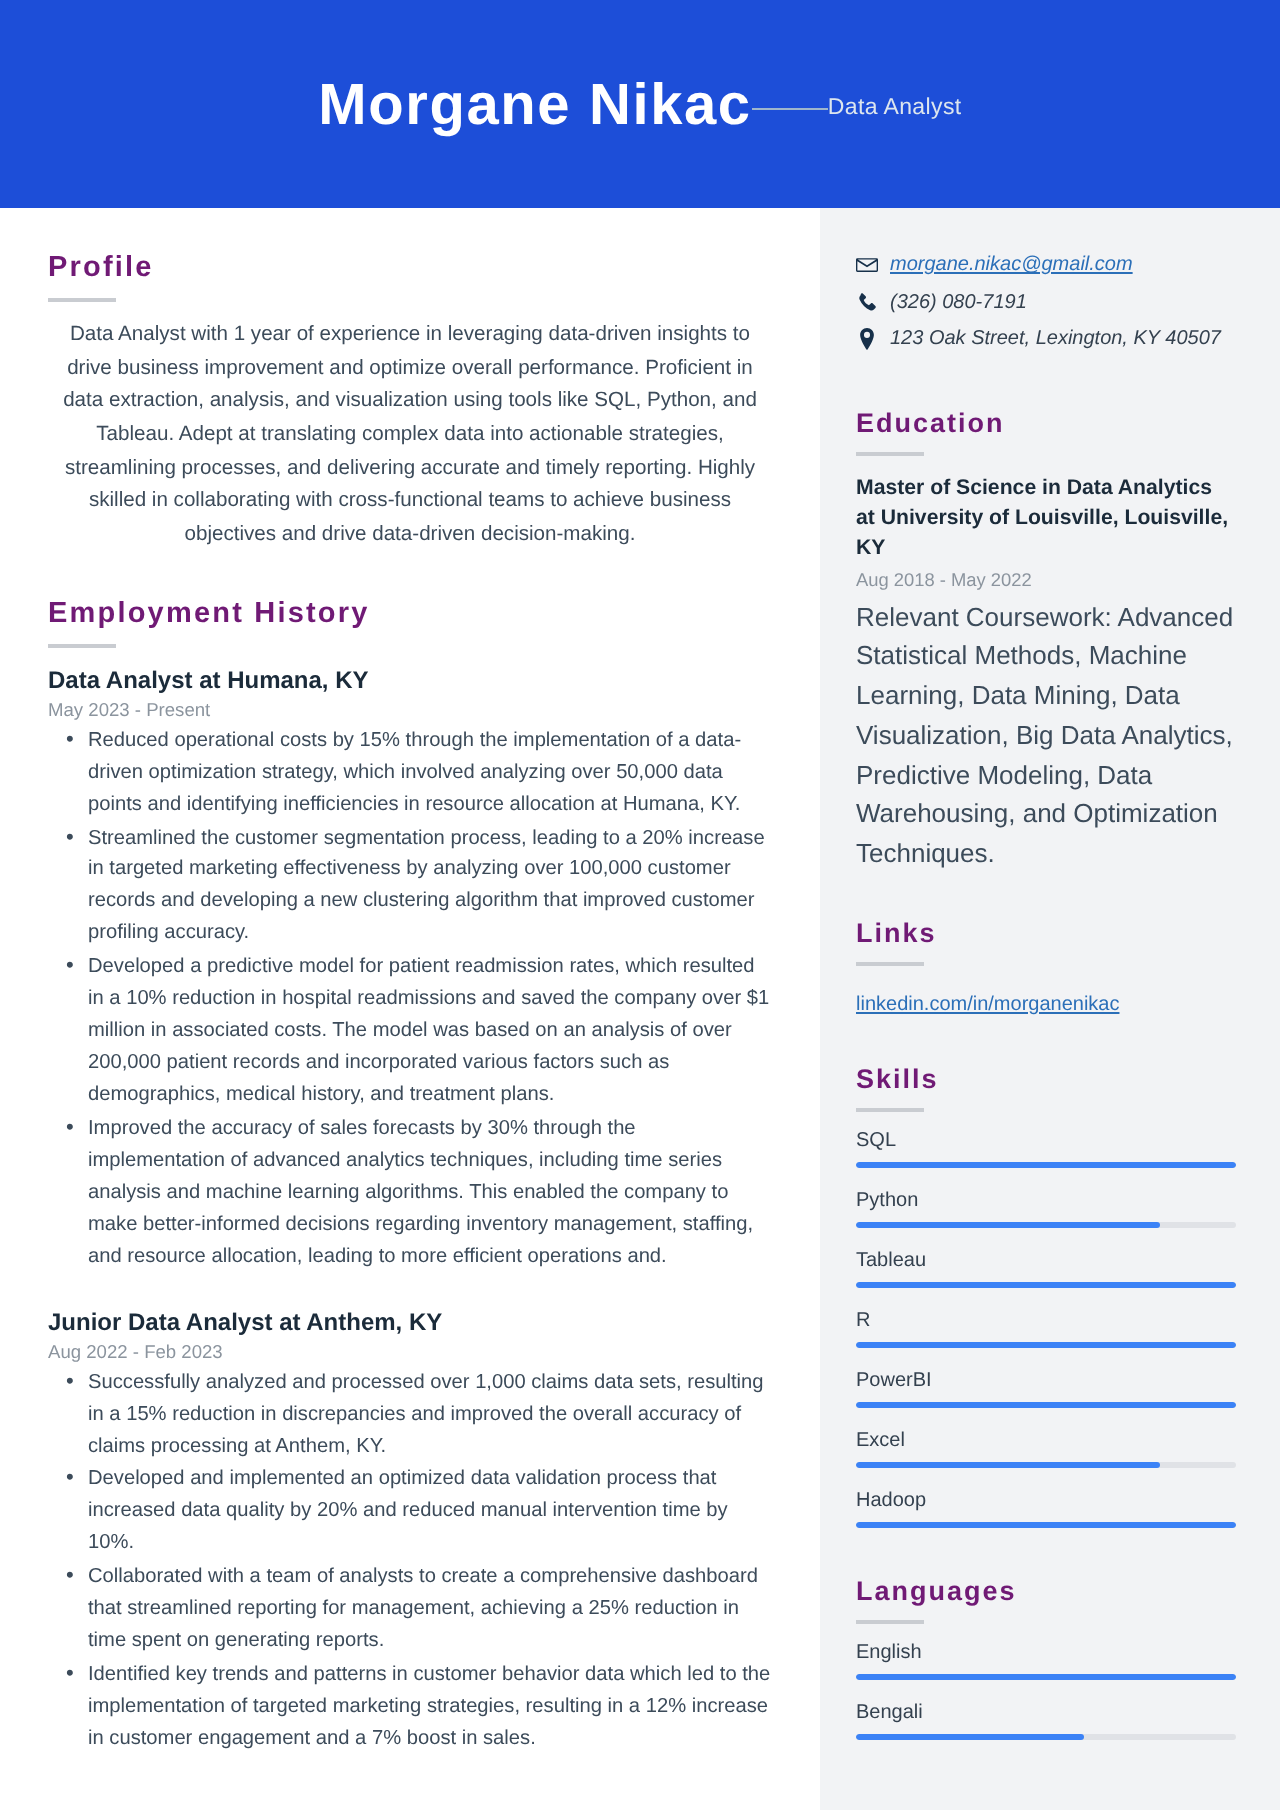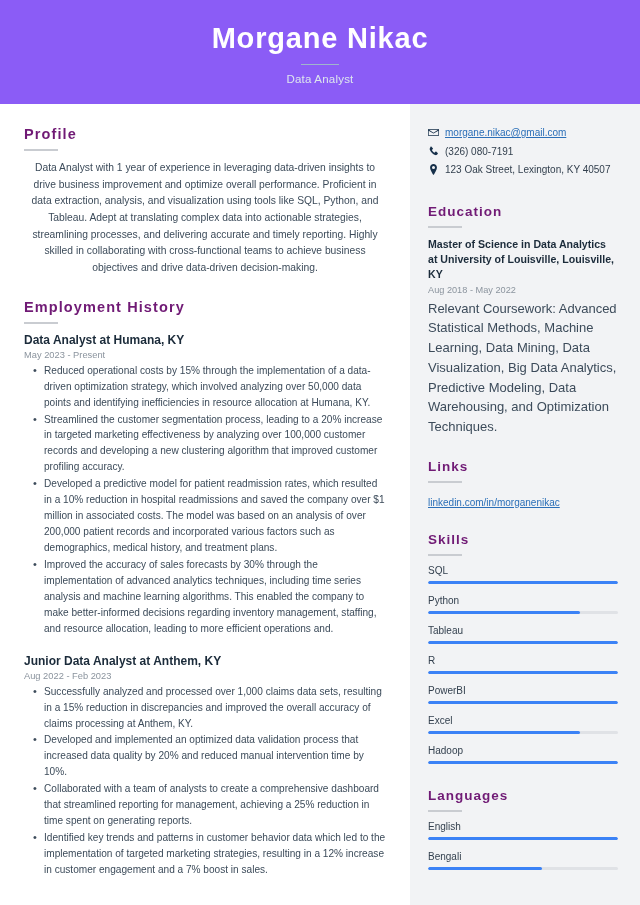--- a/index.html
+++ b/index.html
@@ -17,25 +17,25 @@
     width: 640px;
     height: 905px;
     position: relative;
     background: #ffffff;
     display: flex;
     flex-direction: column;
   }
 
   
   .header {
-    background: #8b5cf6;
+    background: #1d4ed8;
     height: 104px;
     flex: 0 0 104px;
     display: flex;
-    flex-direction: column;
+    flex-direction: row;
     align-items: center;
     justify-content: center;
     padding-top: 4px;
   }
   .header-name {
     color: #ffffff;
     font-size: 29px;
     font-weight: bold;
     letter-spacing: 0.8px;
     line-height: 1.1;
@@ -138,20 +138,21 @@
 
   
   .contact-list { margin-bottom: 4px; }
   .contact-row {
     display: flex;
     align-items: flex-start;
     margin-bottom: 4px;
     font-size: 10px;
     line-height: 1.45;
     color: #34414f;
+    font-style: italic;
   }
   .contact-ico {
     flex: 0 0 17px;
     width: 17px;
     padding-top: 1px;
     color: #17304a;
     display: flex;
     justify-content: flex-start;
   }
   .contact-ico svg { display: block; }

